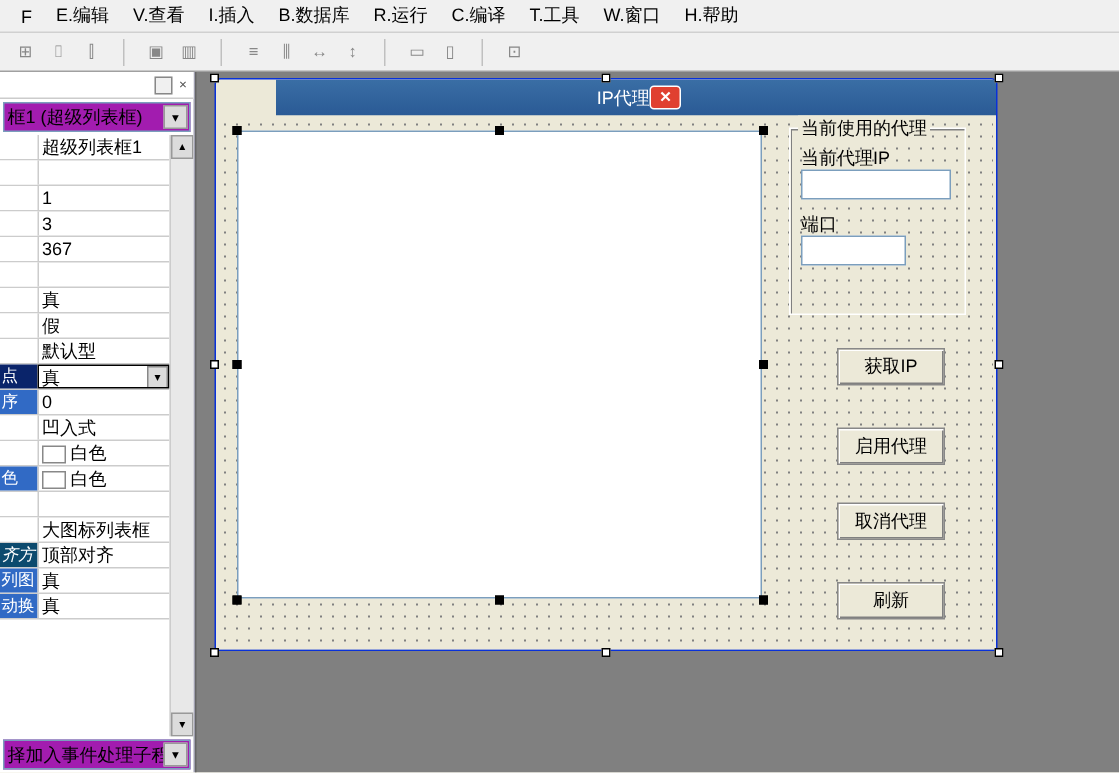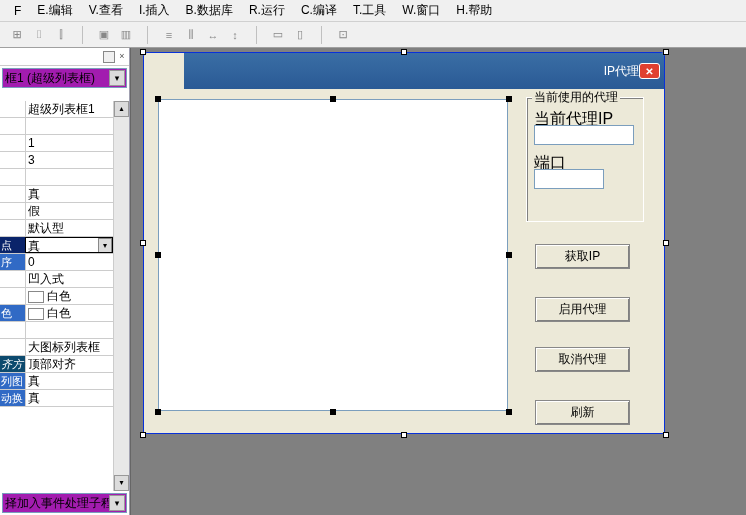--- a/index.html
+++ b/index.html
@@ -25,46 +25,46 @@
 .prop-row { display: flex; height: 17px; border-bottom: 1px solid #ccc; }
 .prop-label { width: 25px; background: #fff; white-space: nowrap; overflow: hidden; padding-left: 1px; font-size: 11px; line-height: 17px; }
 .prop-label.sel { background: #0a246a; color: #fff; }
 .prop-value { flex: 1; border-left: 1px solid #ccc; padding-left: 2px; font-size: 11px; line-height: 17px; white-space: nowrap; overflow: hidden; position: relative; }
 .prop-value .sw { display: inline-block; width: 16px; height: 12px; vertical-align: middle; margin-right: 3px; border: 1px solid #888; }
 .prop-value .dd { position: absolute; right: 0; top: 0; width: 14px; height: 16px; background: #dcdcdc; border: 1px solid #888; font-size: 8px; text-align: center; line-height: 14px; }
 
 .vscroll-shell { width: 16px; background: #e8e8e8; border-left: 1px solid #ccc; display: flex; flex-direction: column; justify-content: space-between; height: 100%; }
 .vsb-btn { height: 16px; background: #dcdcdc; border: 1px solid #999; font-size: 8px; text-align: center; line-height: 14px; }
 
-.prop-wrap { display: flex; flex: 1; overflow: hidden; margin-top: 11px; }
+.prop-wrap { display: flex; flex: 1; overflow: hidden; }
 .prop-col { flex: 1; overflow: hidden; }
 
 .design-area { flex: 1; background: #808080; position: relative; overflow: hidden; border-left: 1px solid #666; }
 
 .main-window { position: absolute; left: 12px; top: 4px; width: 522px; height: 382px; background: #ece9d8; border: 1px solid #0831d9; border-radius: 4px 4px 0 0; overflow: hidden; }
 
-.titlebar { height: 36px; background: linear-gradient(#3a6ea5,#2a5a95); display: flex; align-items: center; padding: 0 4px; color: #fff; font-size: 12px; justify-content: flex-end; margin-left: 40px; }
+.titlebar { height: 24px; background: linear-gradient(#3a6ea5,#2a5a95); display: flex; align-items: center; padding: 0 4px; color: #fff; font-size: 12px; justify-content: center; margin-left: 40px; }
 .titlebar .title { padding-left: 4px; color: #fff; }
 .titlebar .close { width: 21px; height: 16px; background: #e04030; border: 1px solid #fff; border-radius: 3px; display: flex; align-items: center; justify-content: center; color: #fff; font-size: 10px; font-weight: bold; }
 
 .form-body { position: relative; height: calc(100% - 24px); background: #ece9d8; }
 .dotted-surface { position: absolute; left: 2px; top: 2px; right: 2px; bottom: 2px;
   background-image: radial-gradient(#808080 0.5px, transparent 0.5px);
   background-size: 8px 8px; }
 
 .textbox-big { position: absolute; left: 14px; top: 10px; width: 350px; height: 312px; background: #fff; border: 1px solid #7b9ebd; }
 
 .groupbox { position: absolute; right: 20px; top: 8px; width: 118px; height: 125px; }
 .groupbox .frame-label { position: absolute; top: -8px; left: 6px; background: #ece9d8; padding: 0 2px; font-size: 12px; z-index: 2; }
 .groupbox .frame { position: absolute; inset: 0; border: 1px solid #fff; box-shadow: inset 1px 1px 0 #808080; }
-.gb-label { position: absolute; left: 8px; font-size: 16px; }
+.gb-label { position: absolute; left: 8px; font-size: 12px; }
 .gb-input { position: absolute; left: 8px; width: 100px; height: 20px; background: #fff; border: 1px solid #7b9ebd; }
 .gb-input.port { width: 70px; }
 
-.btn { position: absolute; right: 34px; width: 95px; height: 25px; background: #ece9d8; border: 1px solid #888; box-shadow: 1px 1px 0 #fff inset, -1px -1px 0 #808080 inset; text-align: center; line-height: 23px; font-size: 12px; }
+.btn { position: absolute; right: 34px; width: 72px; height: 25px; background: #ece9d8; border: 1px solid #888; box-shadow: 1px 1px 0 #fff inset, -1px -1px 0 #808080 inset; text-align: center; line-height: 23px; font-size: 12px; }
 
 .sel-handle { position: absolute; width: 6px; height: 6px; background: #000; border: 1px solid #000; }
 </style>
 </head>
 <body>
 
 <div class="menubar">
   <span>F</span>
   <span>E.编辑</span>
   <span>V.查看</span>
@@ -128,20 +128,24 @@
           <div class="prop-row">
             <div class="prop-label"></div>
             <div class="prop-value"><span>1</span></div>
           </div>
           <div class="prop-row">
             <div class="prop-label"></div>
             <div class="prop-value"><span>3</span></div>
           </div>
           <div class="prop-row">
             <div class="prop-label"></div>
+            <div class="prop-value"><span>367</span></div>
+          </div>
+          <div class="prop-row">
+            <div class="prop-label"></div>
             <div class="prop-value"><span></span></div>
           </div>
           <div class="prop-row">
             <div class="prop-label"></div>
             <div class="prop-value"><span>真</span></div>
           </div>
           <div class="prop-row">
             <div class="prop-label"></div>
             <div class="prop-value"><span>假</span></div>
           </div>

